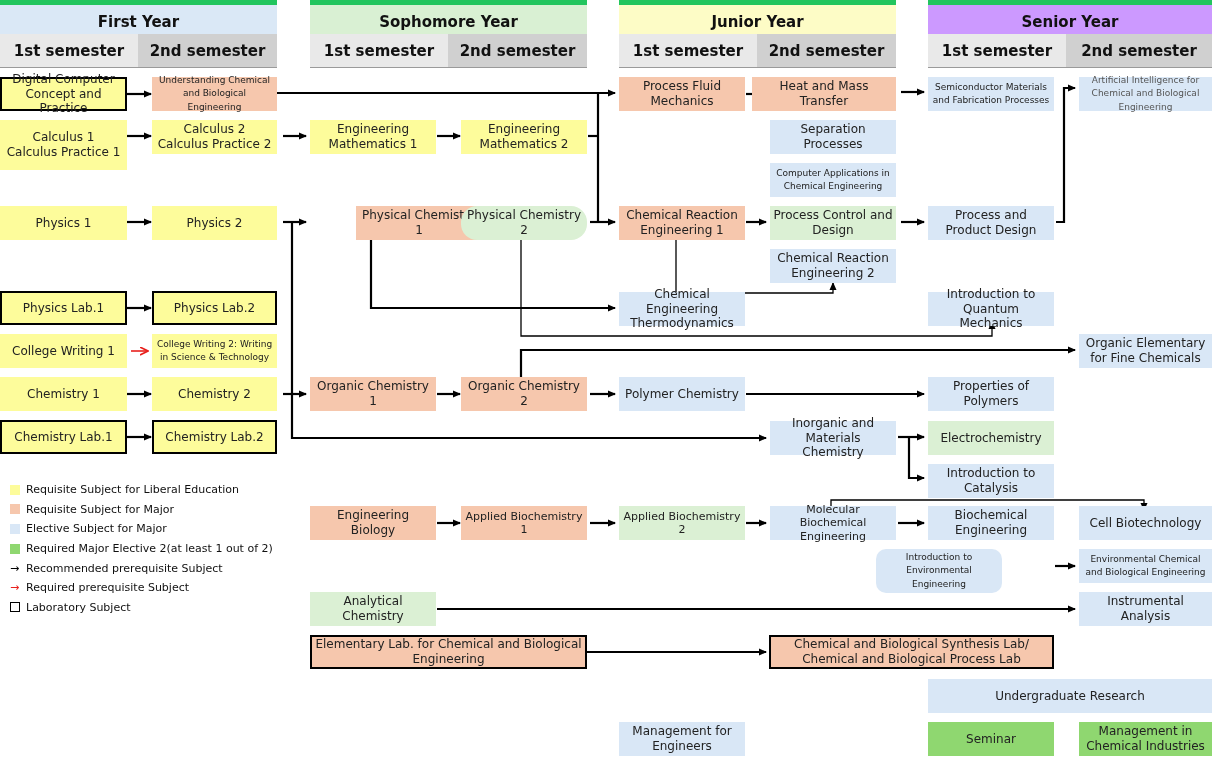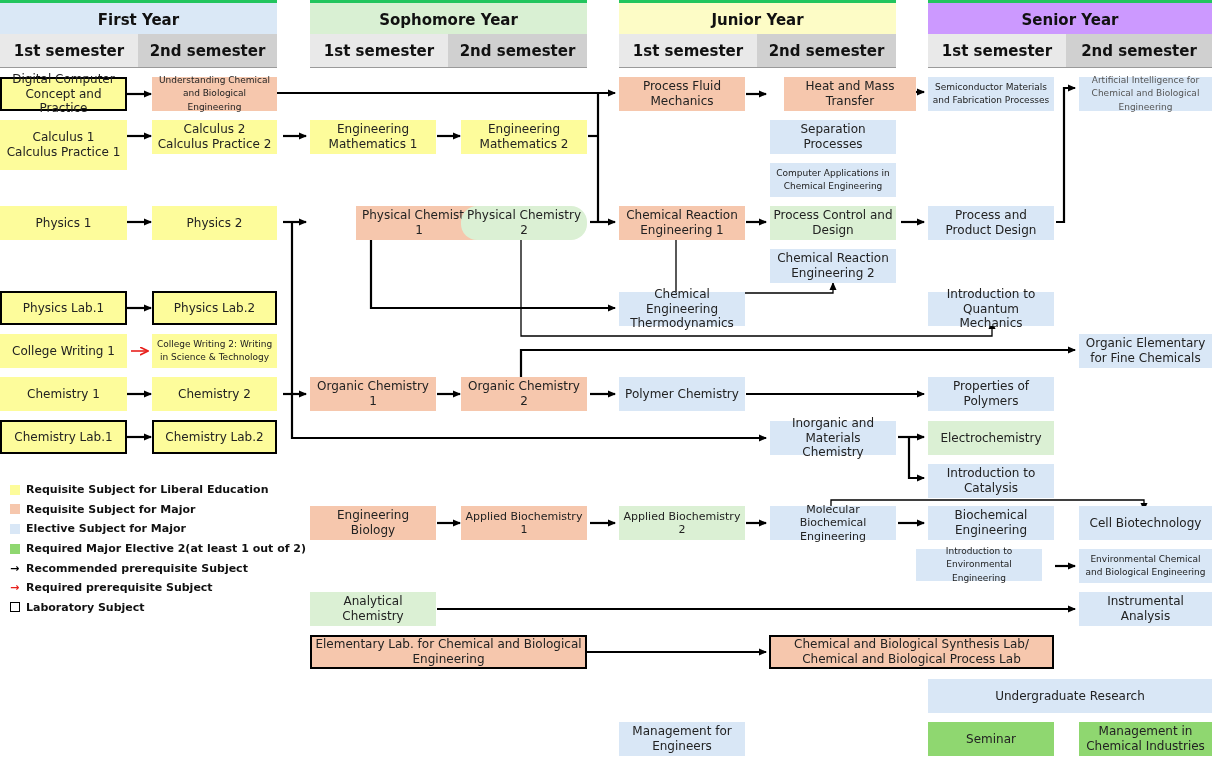--- a/index.html
+++ b/index.html
@@ -1,37 +1,37 @@
 <!DOCTYPE html>
 <html><head>
 <meta charset="utf-8">
 <style>
   html, body { margin: 0; padding: 0; background: #ffffff; }
   body { width: 1212px; height: 757px; position: relative; overflow: hidden;
          font-family: "DejaVu Sans", "Liberation Sans", sans-serif; color: #111; }
-  .year { position: absolute; top: 0; height: 33px; border-top: 3px solid #22c55e;
+  .year { position: absolute; top: 0; height: 33px; border-top: 5px solid #22c55e;
           display: flex; align-items: center; justify-content: center;
           font-weight: bold; font-size: 15px; color: #111; }
   .sem { position: absolute; top: 34px; height: 33px; border-bottom: 1px solid #9a9a9a;
          display: flex; align-items: center; justify-content: center;
          font-weight: bold; font-size: 15px; }
   .sem.s1 { background: #e9e9e9; }
   .sem.s2 { background: #d0d0d0; }
   .box { position: absolute; box-sizing: border-box; display: flex; align-items: center;
          justify-content: center; text-align: center; line-height: 1.22;
          font-size: 12px; padding: 0 3px; color: #222; }
   .box.small { font-size: 9px; line-height: 1.45; }
   .box.lab { border: 2px solid #000; }
   .c-lib { background: #fdfc9b; }
   .c-req { background: #f6c7ad; }
   .c-elec { background: #d9e7f6; }
   .c-rme1 { background: #dbf0d4; }
   .c-rme2 { background: #8fd770; }
   #wires { position: absolute; left: 0; top: 0; pointer-events: none; }
-  .legend { position: absolute; left: 10px; top: 480px; font-size: 11px; font-weight: bold; }
+  .legend { position: absolute; left: 10px; top: 480px; font-size: 11px; font-weight: normal; }
   .legend-row { display: flex; align-items: center; height: 19.6px; }
   .legend-sym { width: 16px; display: inline-flex; justify-content: flex-start; align-items: center; }
   .sw { width: 10px; height: 10px; display: inline-block; }
   .sq { width: 8px; height: 8px; border: 1px solid #000; display: inline-block; }
   .arr { font-size: 11px; }
 </style>
 </head>
 <body>
 
 <div class="year" style="left: 0px; width: 277px; background: rgb(218, 232, 246);">First Year</div>
@@ -130,21 +130,21 @@
 <div class="box c-req" style="left:310px;top:206px;width:126px;height:34px;margin-left:46px;">Physical Chemistry 1</div>
 <div class="box c-rme1" style="left:461px;top:206px;width:126px;height:34px;border-radius:16px;">Physical Chemistry 2</div>
 <div class="box c-req" style="left:310px;top:377px;width:126px;height:34px;">Organic Chemistry 1</div>
 <div class="box c-req" style="left:461px;top:377px;width:126px;height:34px;">Organic Chemistry 2</div>
 <div class="box c-req" style="left:310px;top:506px;width:126px;height:34px;">Engineering Biology</div>
 <div class="box c-req" style="left:461px;top:506px;width:126px;height:34px;font-size:11px;">Applied Biochemistry 1</div>
 <div class="box c-rme1" style="left:310px;top:592px;width:126px;height:34px;">Analytical Chemistry</div>
 <div class="box c-req lab" style="left:310px;top:635px;width:277px;height:34px;">Elementary Lab. for Chemical and Biological Engineering</div>
 
 <div class="box c-req" style="left:619px;top:77px;width:126px;height:34px;">Process Fluid Mechanics</div>
-<div class="box c-req" style="left:784px;top:77px;width:132px;height:34px;">Heat and Mass Transfer</div>
+<div class="box c-req" style="left:752px;top:77px;width:144px;height:34px;">Heat and Mass Transfer</div>
 <div class="box c-elec" style="left:770px;top:120px;width:126px;height:34px;">Separation Processes</div>
 <div class="box c-elec small" style="left:770px;top:163px;width:126px;height:34px;">Computer Applications in Chemical Engineering</div>
 <div class="box c-req" style="left:619px;top:206px;width:126px;height:34px;">Chemical Reaction Engineering 1</div>
 <div class="box c-rme1" style="left:770px;top:206px;width:126px;height:34px;">Process Control and Design</div>
 <div class="box c-elec" style="left:770px;top:249px;width:126px;height:34px;">Chemical Reaction Engineering 2</div>
 <div class="box c-elec" style="left:619px;top:292px;width:126px;height:34px;">Chemical Engineering Thermodynamics</div>
 <div class="box c-elec" style="left:619px;top:377px;width:126px;height:34px;">Polymer Chemistry</div>
 <div class="box c-elec" style="left:770px;top:421px;width:126px;height:34px;">Inorganic and Materials Chemistry</div>
 <div class="box c-rme1" style="left:619px;top:506px;width:126px;height:34px;font-size:11px;">Applied Biochemistry 2</div>
 <div class="box c-elec" style="left:770px;top:506px;width:126px;height:34px;font-size:11px;">Molecular Biochemical Engineering</div>
@@ -152,21 +152,21 @@
 Chemical and Biological Process Lab</div>
 <div class="box c-elec" style="left:619px;top:722px;width:126px;height:34px;">Management for Engineers</div>
 
 <div class="box c-elec small" style="left:928px;top:77px;width:126px;height:34px;">Semiconductor Materials and Fabrication Processes</div>
 <div class="box c-elec" style="left:928px;top:206px;width:126px;height:34px;">Process and Product Design</div>
 <div class="box c-elec" style="left:928px;top:292px;width:126px;height:34px;">Introduction to Quantum Mechanics</div>
 <div class="box c-elec" style="left:928px;top:377px;width:126px;height:34px;">Properties of Polymers</div>
 <div class="box c-rme1" style="left:928px;top:421px;width:126px;height:34px;">Electrochemistry</div>
 <div class="box c-elec" style="left:928px;top:464px;width:126px;height:34px;">Introduction to Catalysis</div>
 <div class="box c-elec" style="left:928px;top:506px;width:126px;height:34px;">Biochemical Engineering</div>
-<div class="box c-elec small" style="left:916px;top:549px;width:126px;height:32px;">Introduction to Environmental Engineering</div>
+<div class="box c-elec small" style="left:876px;top:549px;width:126px;height:44px;border-radius:10px;">Introduction to Environmental Engineering</div>
 <div class="box c-elec" style="left:928px;top:679px;width:284px;height:34px;">Undergraduate Research</div>
 <div class="box c-rme2" style="left:928px;top:722px;width:126px;height:34px;">Seminar</div>
 
 <div class="box c-elec small" style="left:1079px;top:77px;width:133px;height:34px;color:#555;">Artificial Intelligence for Chemical and Biological Engineering</div>
 <div class="box c-elec" style="left:1079px;top:334px;width:133px;height:34px;">Organic Elementary for Fine Chemicals</div>
 <div class="box c-elec" style="left:1079px;top:506px;width:133px;height:34px;">Cell Biotechnology</div>
 <div class="box c-elec small" style="left:1079px;top:549px;width:133px;height:34px;">Environmental Chemical and Biological Engineering</div>
 <div class="box c-elec" style="left:1079px;top:592px;width:133px;height:34px;">Instrumental Analysis</div>
 <div class="box c-rme2" style="left:1079px;top:722px;width:133px;height:34px;">Management in Chemical Industries</div>
 

